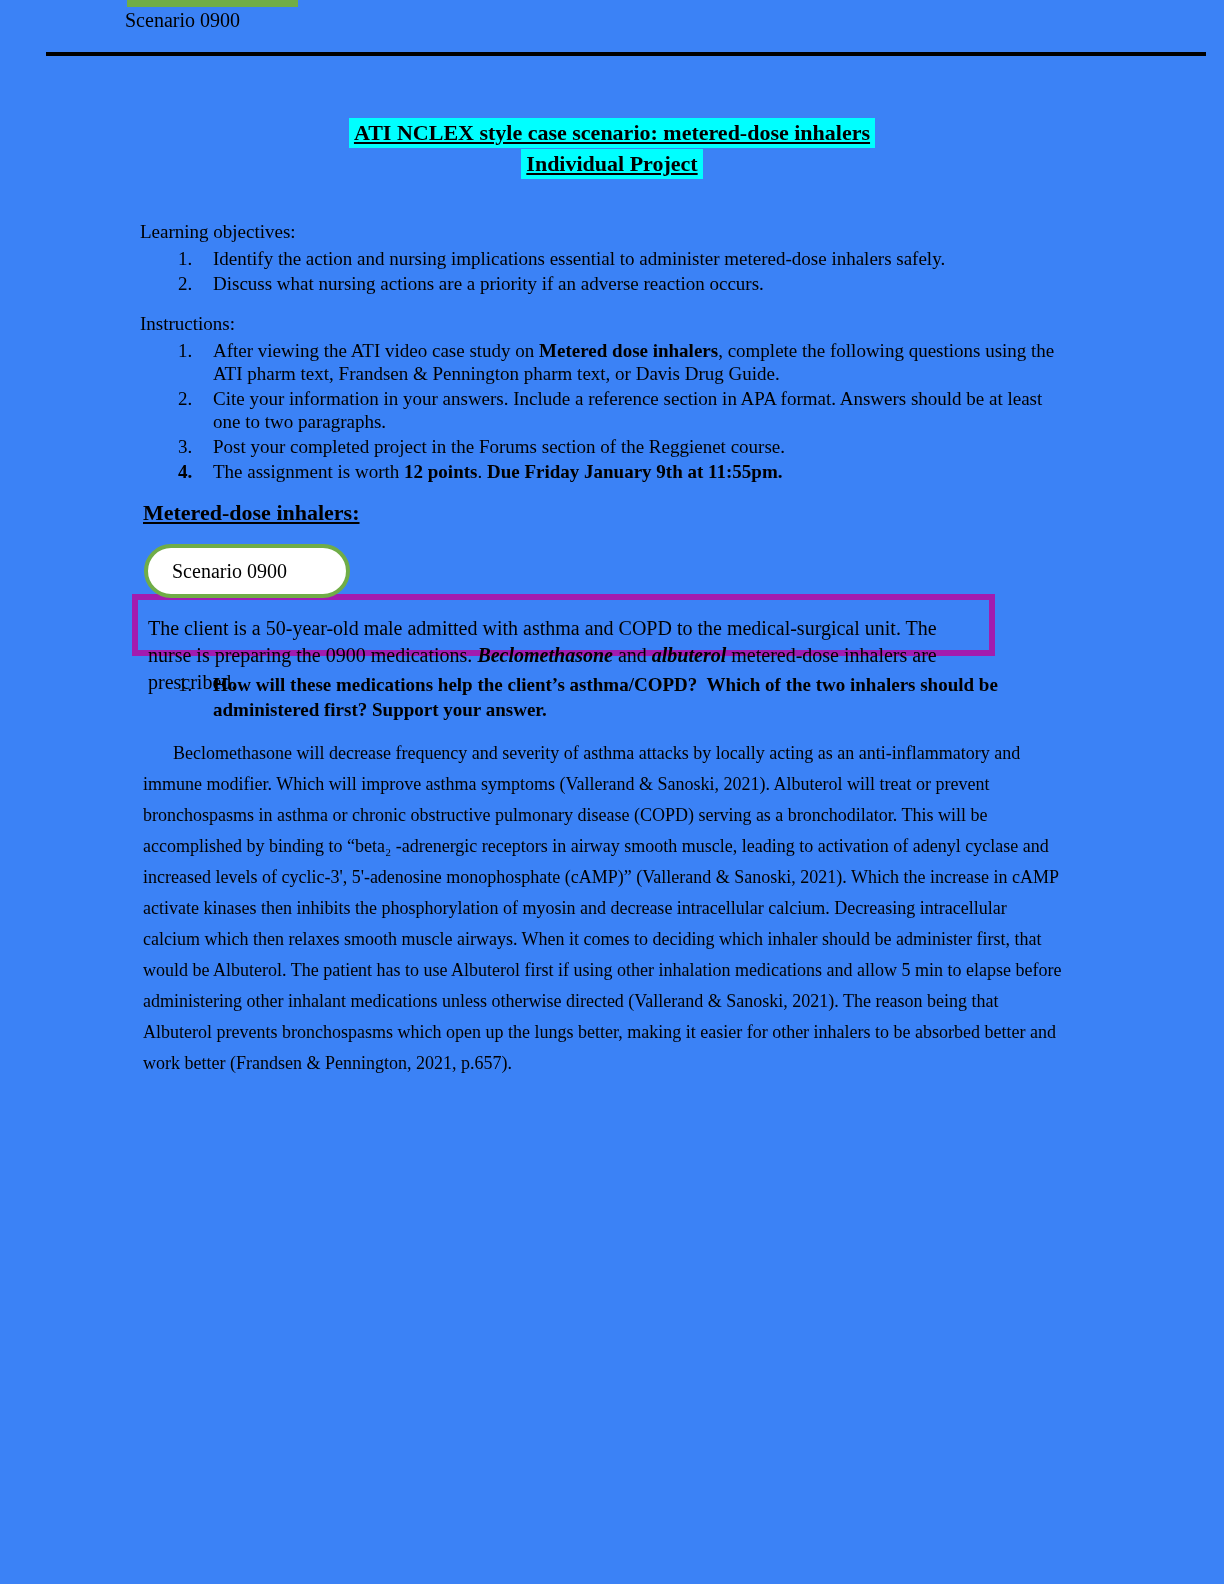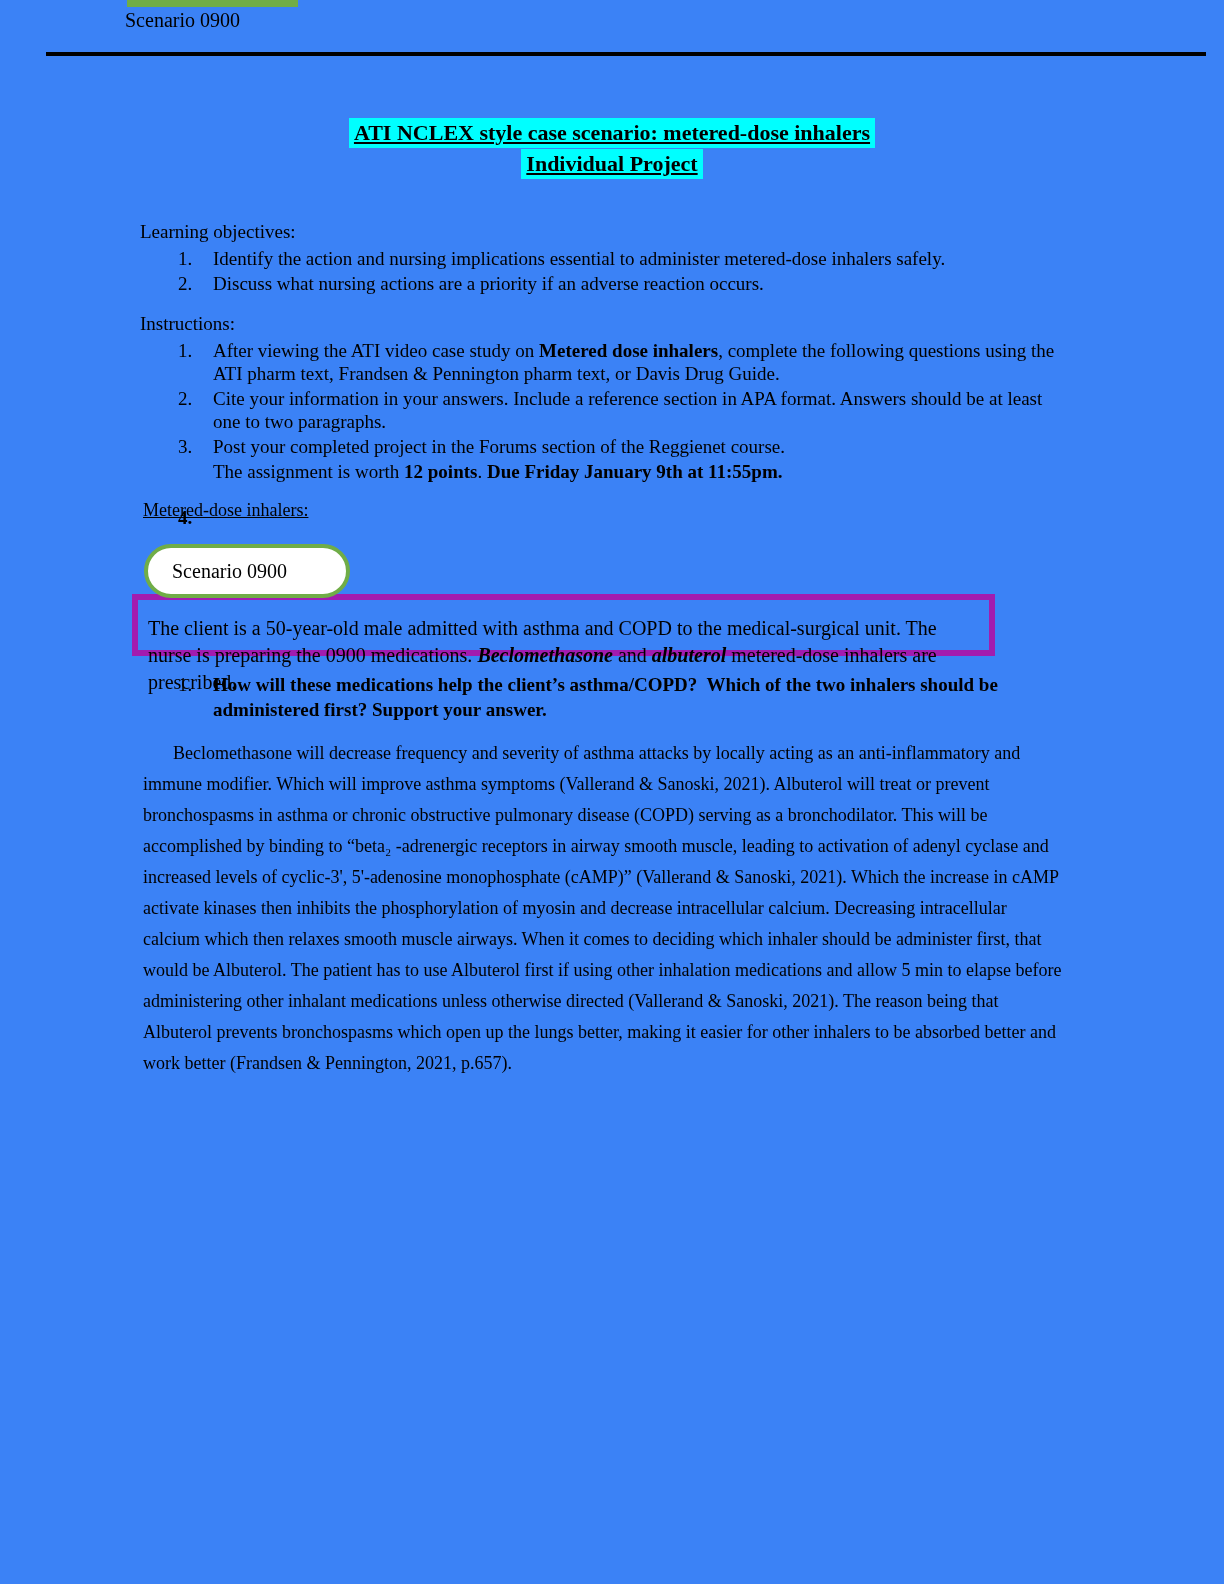--- a/index.html
+++ b/index.html
@@ -40,25 +40,25 @@
     text-decoration:underline;
     padding:2px 5px 3px 5px;
     margin-top:15px;
   }
   
   .section{position:absolute;left:140px;width:925px;font-size:19px;}
   .sec-heading{line-height:24px;margin-bottom:3px;}
   .li-row{display:flex;padding-left:38px;line-height:23px;margin-top:2px;}
   .li-num{flex:none;width:35px;}
   .li-text{flex:1;}
-  .b{font-weight:bold;margin-top:46px;}
+  .b{font-weight:bold;}
   
   .mdi-heading{
     position:absolute;left:143px;top:500px;
-    font-size:18px;font-weight:normal;text-decoration:underline;
+    font-size:22px;font-weight:bold;text-decoration:underline;
   }
   
   .scenario-oval{
     position:absolute;left:144px;top:544px;
     width:206px;height:54px;
     border:4px solid var(--green);
     border-radius:27px;
     background:#fff;
     z-index:2;
     display:flex;align-items:center;

